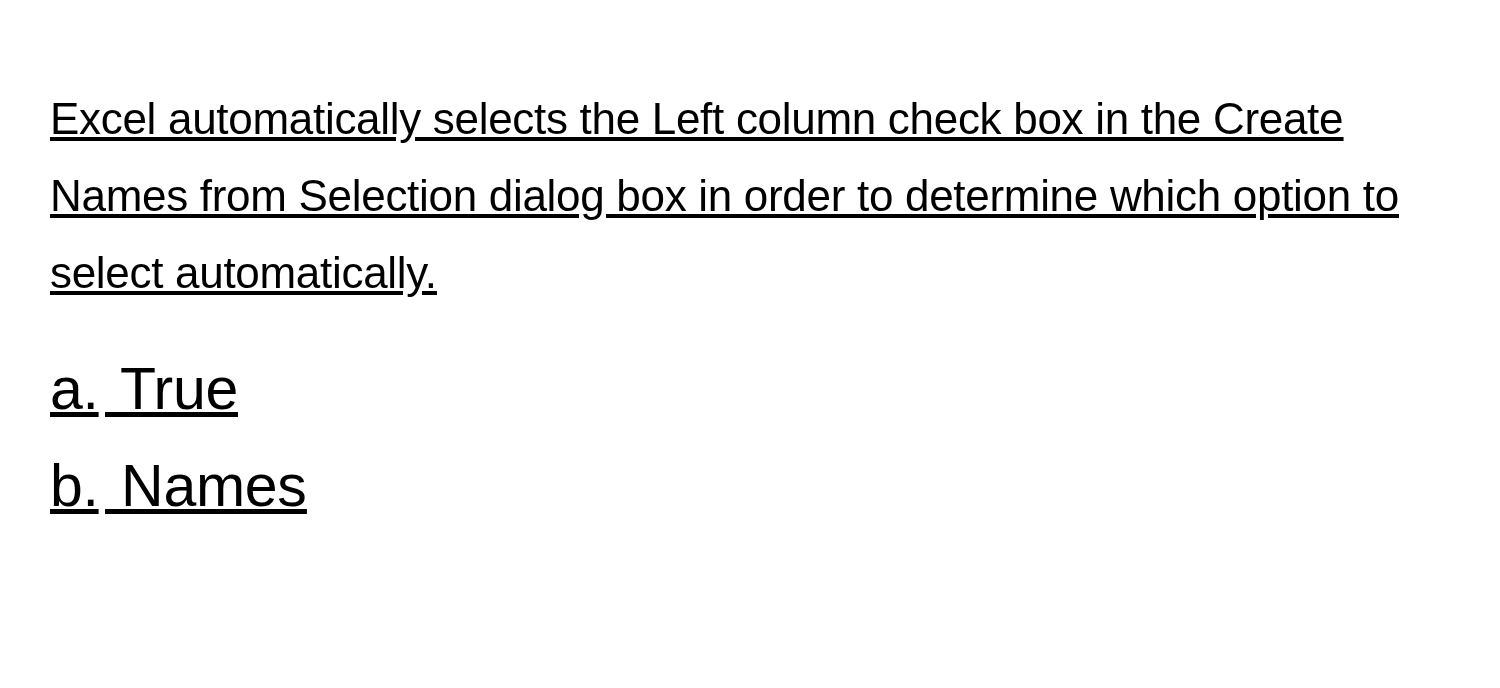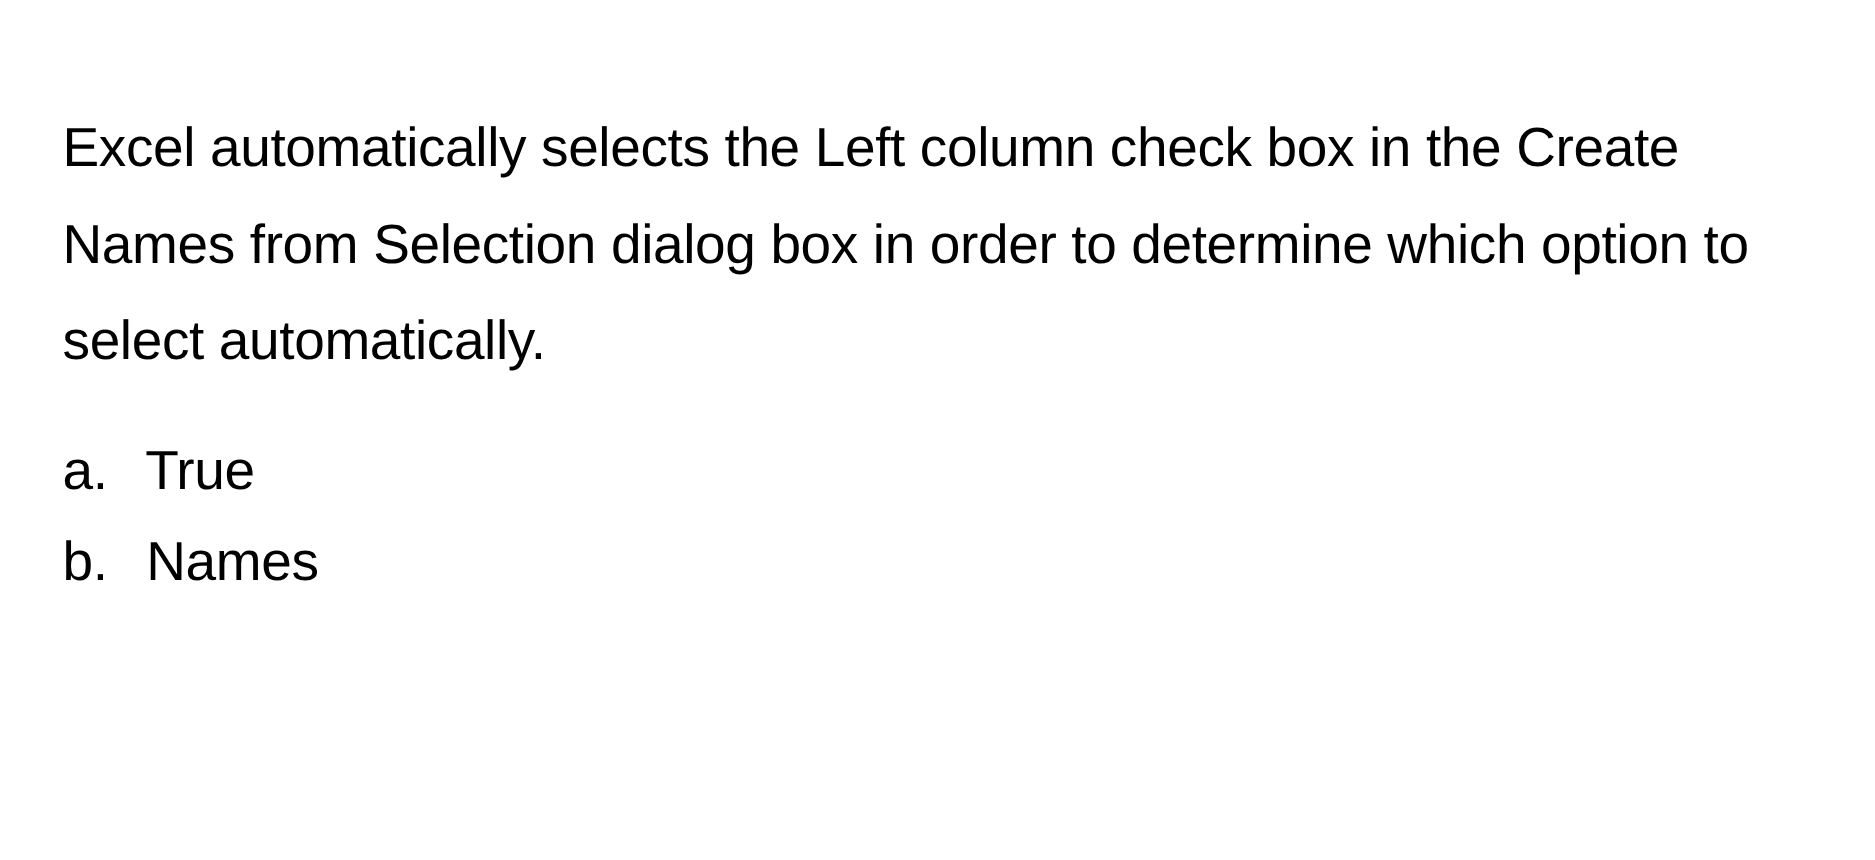--- a/index.html
+++ b/index.html
@@ -1,35 +1,36 @@
 <!DOCTYPE html>
 <html><head>
   <meta charset="utf-8">
   <style>
     * {
       margin: 0;
       padding: 0;
       box-sizing: border-box;
+      text-decoration: underline;
     }
     body {
       width: 1500px;
       height: 688px;
       background: #ffffff;
       font-family: -apple-system, BlinkMacSystemFont, "Segoe UI", Helvetica, Arial, sans-serif;
       color: #000000;
       padding: 80px 50px 50px 50px;
     }
     .question-text {
       font-size: 44px;
       line-height: 1.75;
       letter-spacing: -0.3px;
       margin-bottom: 30px;
     }
     .option {
-      font-size: 44px;
+      font-size: 59px;
       line-height: 1.65;
       letter-spacing: -0.3px;
     }
     .option-letter {
       display: inline-block;
       min-width: 55px;
     }
   </style>
 </head>
 <body>

